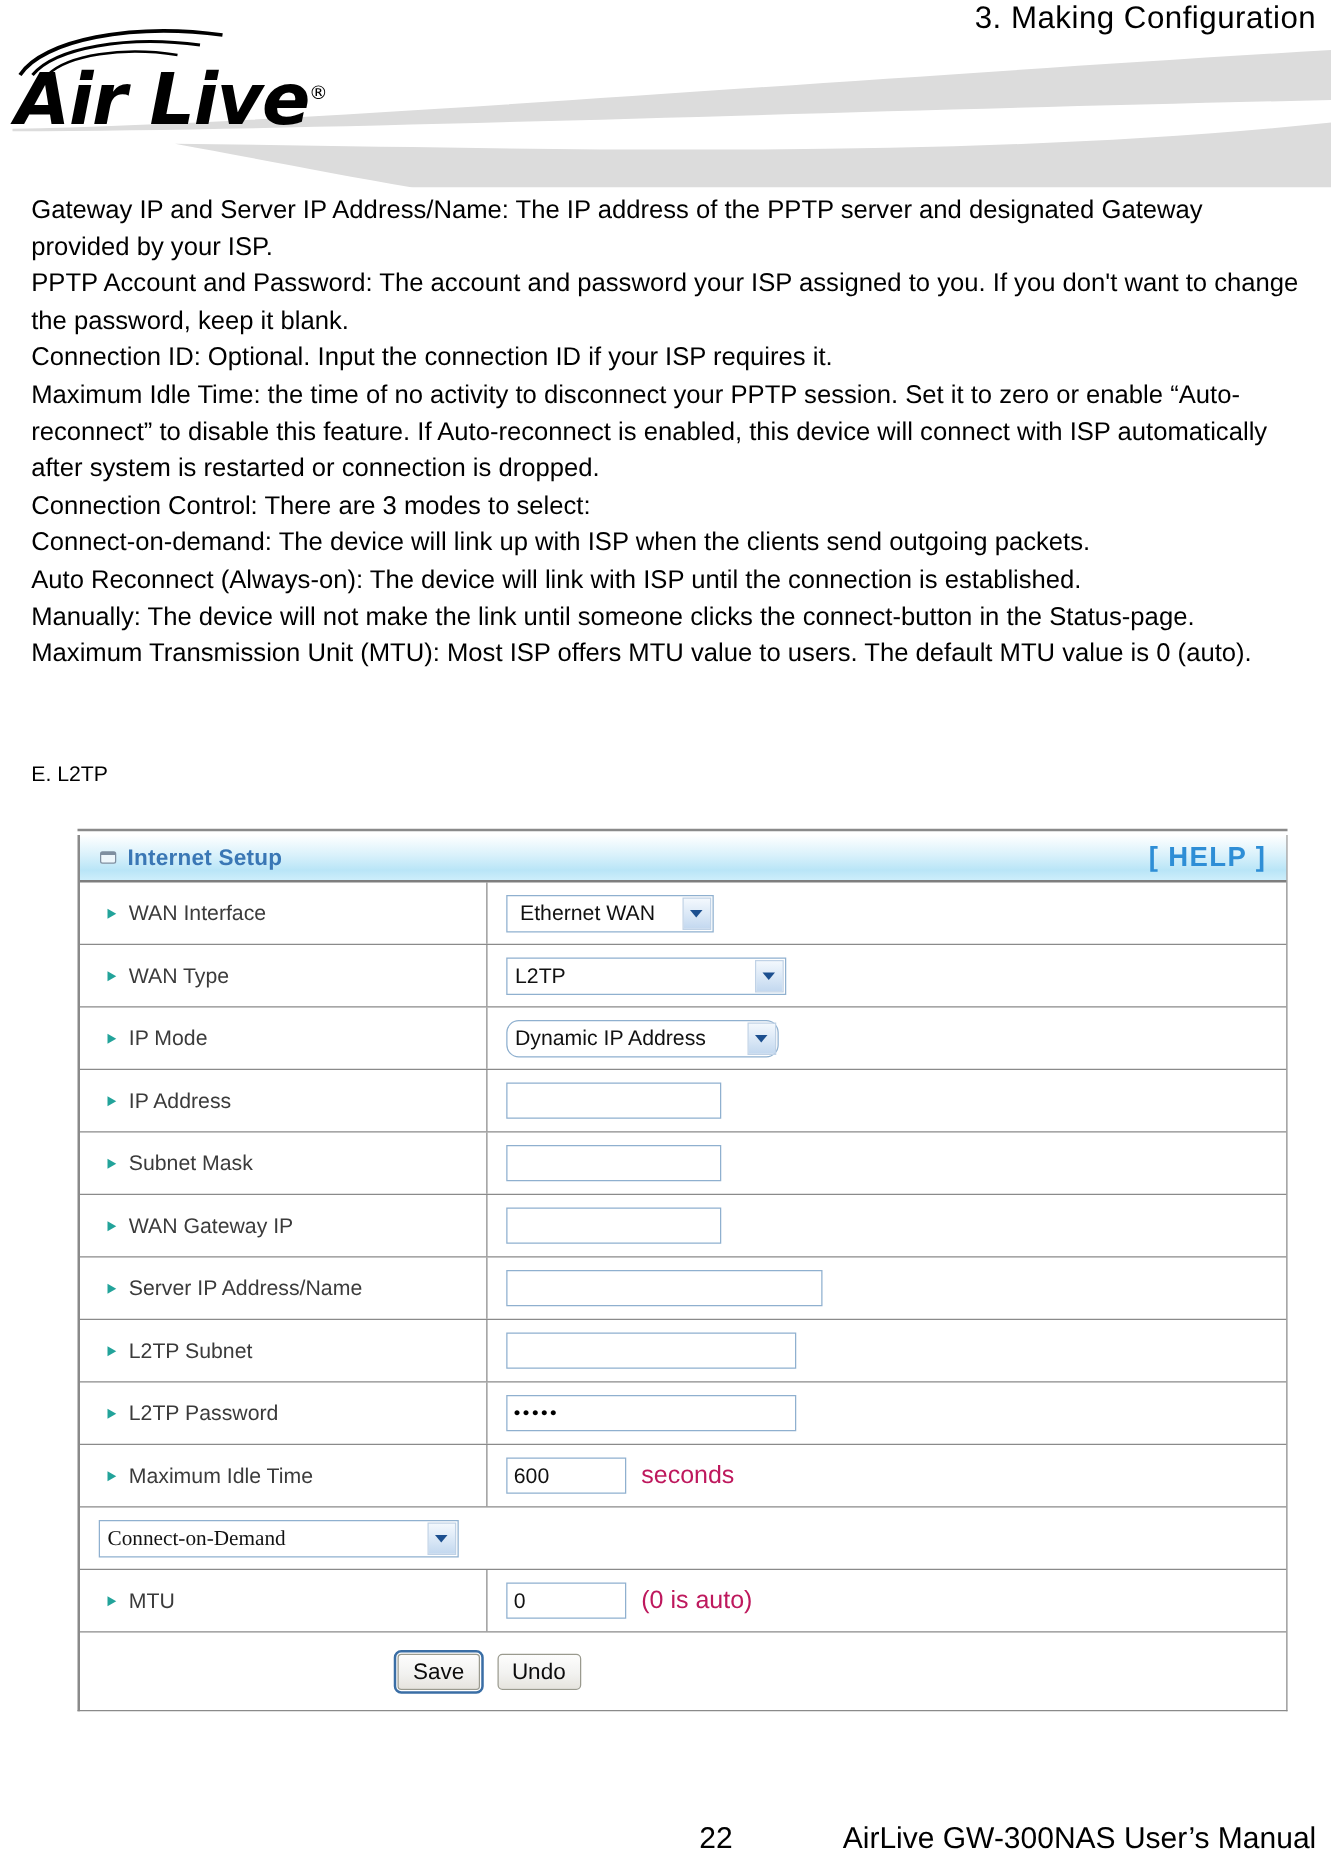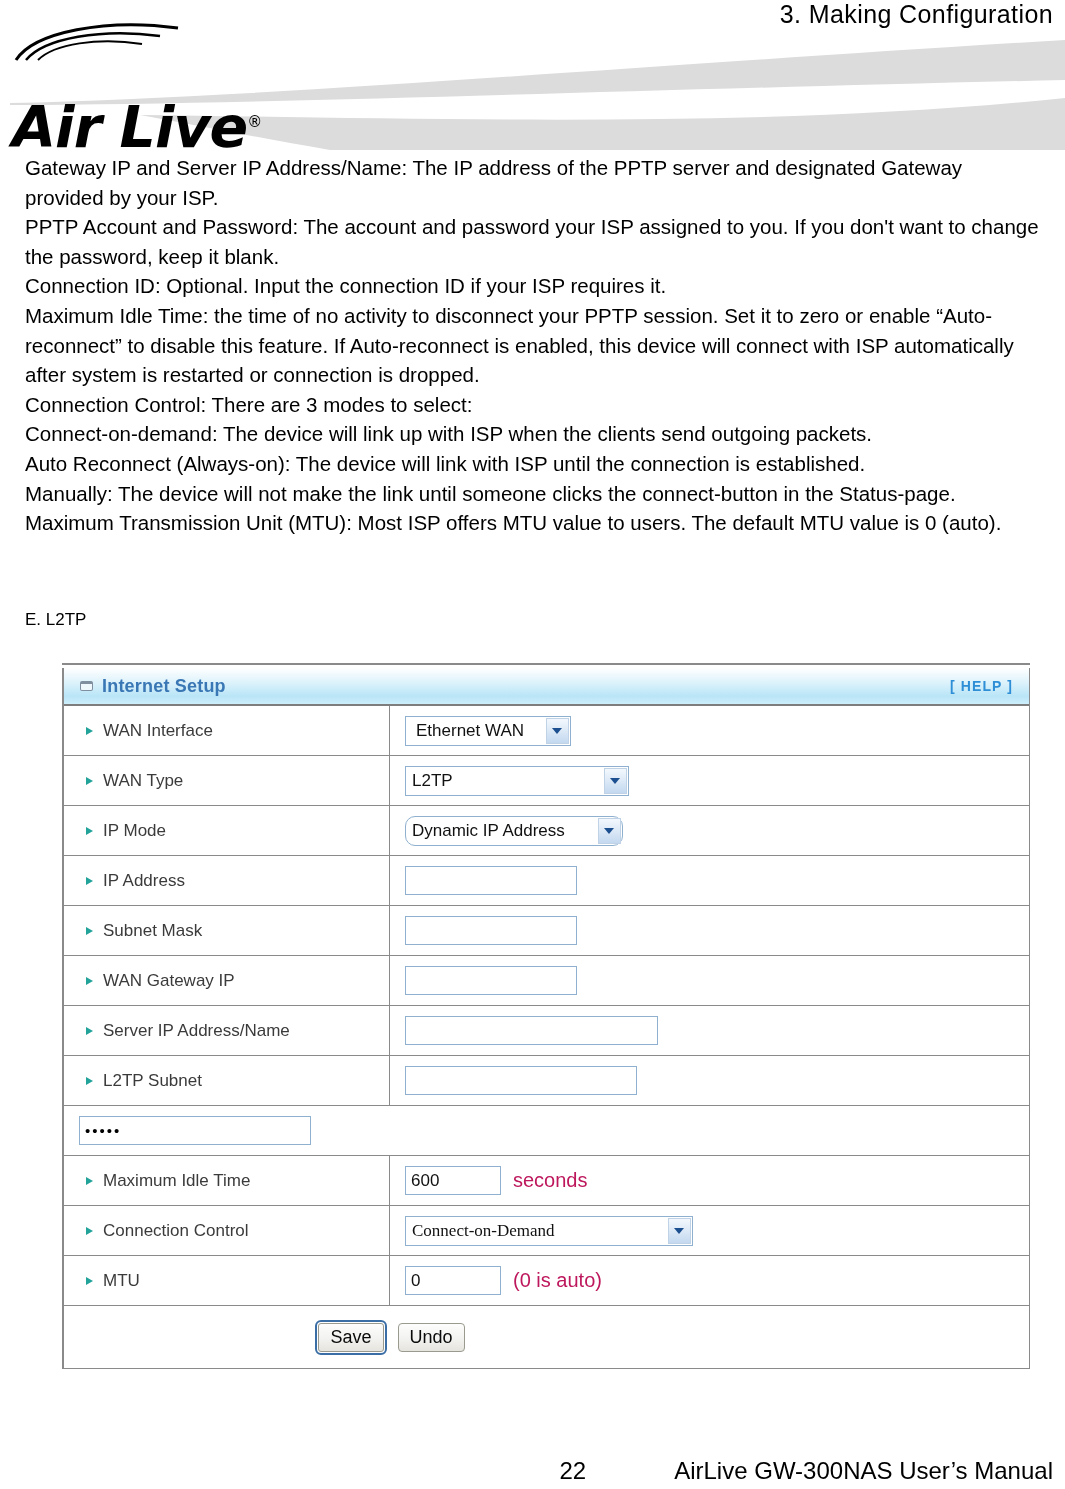--- a/index.html
+++ b/index.html
@@ -43,21 +43,20 @@
     left: 4px;
     top: 24px;
     font-family: "DejaVu Sans", sans-serif;
     font-weight: bold;
     font-style: italic;
     font-size: 57px;
     line-height: 57px;
     color: #000;
     letter-spacing: -1px;
     white-space: nowrap;
-    margin-top: 48px;
   }
   .logo-reg {
     font-size: 15px;
     vertical-align: super;
     font-style: normal;
     font-weight: normal;
   }
   .swoosh-svg {
     position: absolute;
     left: 0; top: 38px;
@@ -126,21 +125,21 @@
   }
   .panel-title {
     font-size: 18px;
     font-weight: bold;
     color: #3a77b5;
     letter-spacing: 0.2px;
   }
   .help-link {
     position: absolute;
     right: 16px;
-    font-size: 14px;
+    font-size: 22px;
     font-weight: bold;
     color: #2e8ed6;
     letter-spacing: 1.1px;
     cursor: pointer;
   }
 
   .row {
     display: flex;
     align-items: center;
     height: 50px;
@@ -420,41 +419,41 @@
       <div class="row-label">
         <span class="bullet"></span>
         <span>L2TP Subnet</span>
       </div>
       <div class="row-field">
         <div class="tb w-acct"></div>
       </div>
     </div>
 
     <div class="row">
+      <div class="row-label">
+        <span class="bullet"></span>
+        <span>L2TP Password</span>
+      </div>
       <div class="row-field">
         <div class="tb w-acct dots">•••••</div>
       </div>
     </div>
 
     <div class="row">
       <div class="row-label">
         <span class="bullet"></span>
         <span>Maximum Idle Time</span>
       </div>
       <div class="row-field">
         <div class="tb w-num">600</div>
         <span class="hint">seconds</span>
       </div>
     </div>
 
     <div class="row">
-      <div class="row-label">
-        <span class="bullet"></span>
-        <span>Connection Control</span>
-      </div>
       <div class="row-field">
         <div class="sel w-sel-cc">
           <span class="sel-label">Connect-on-Demand</span>
           <span class="sel-arrow">
               <span></span>
             </span>
         </div>
       </div>
     </div>
 

